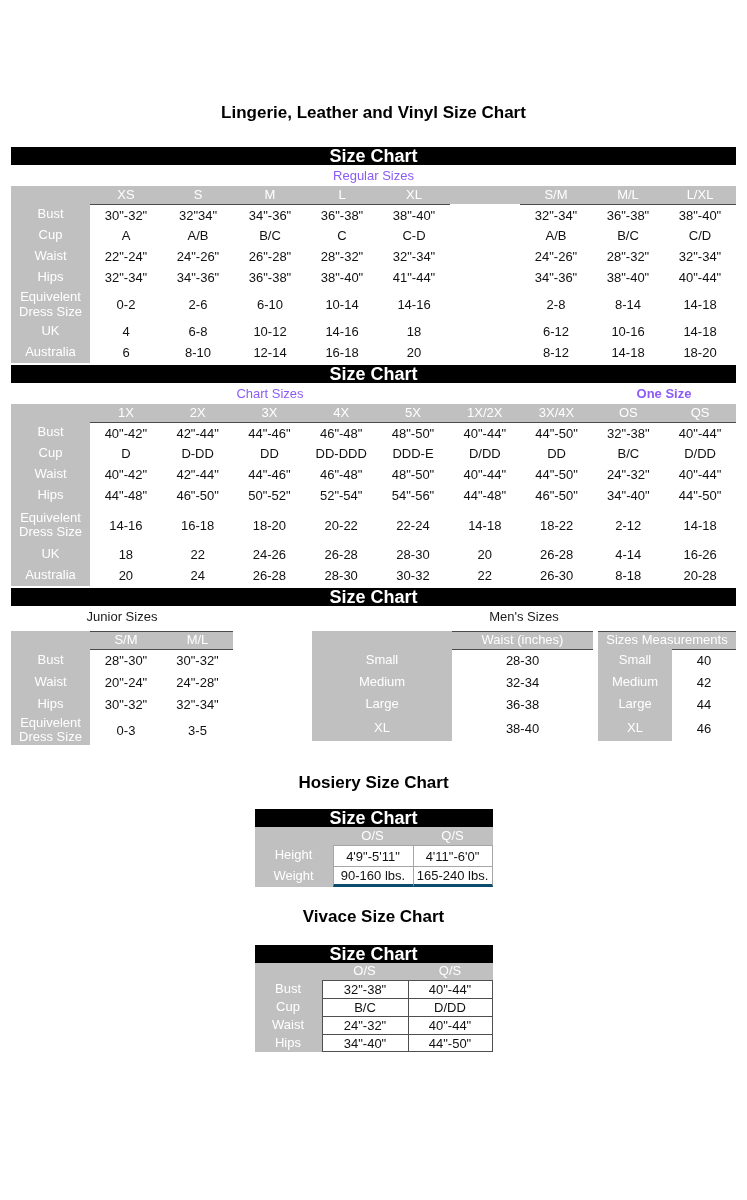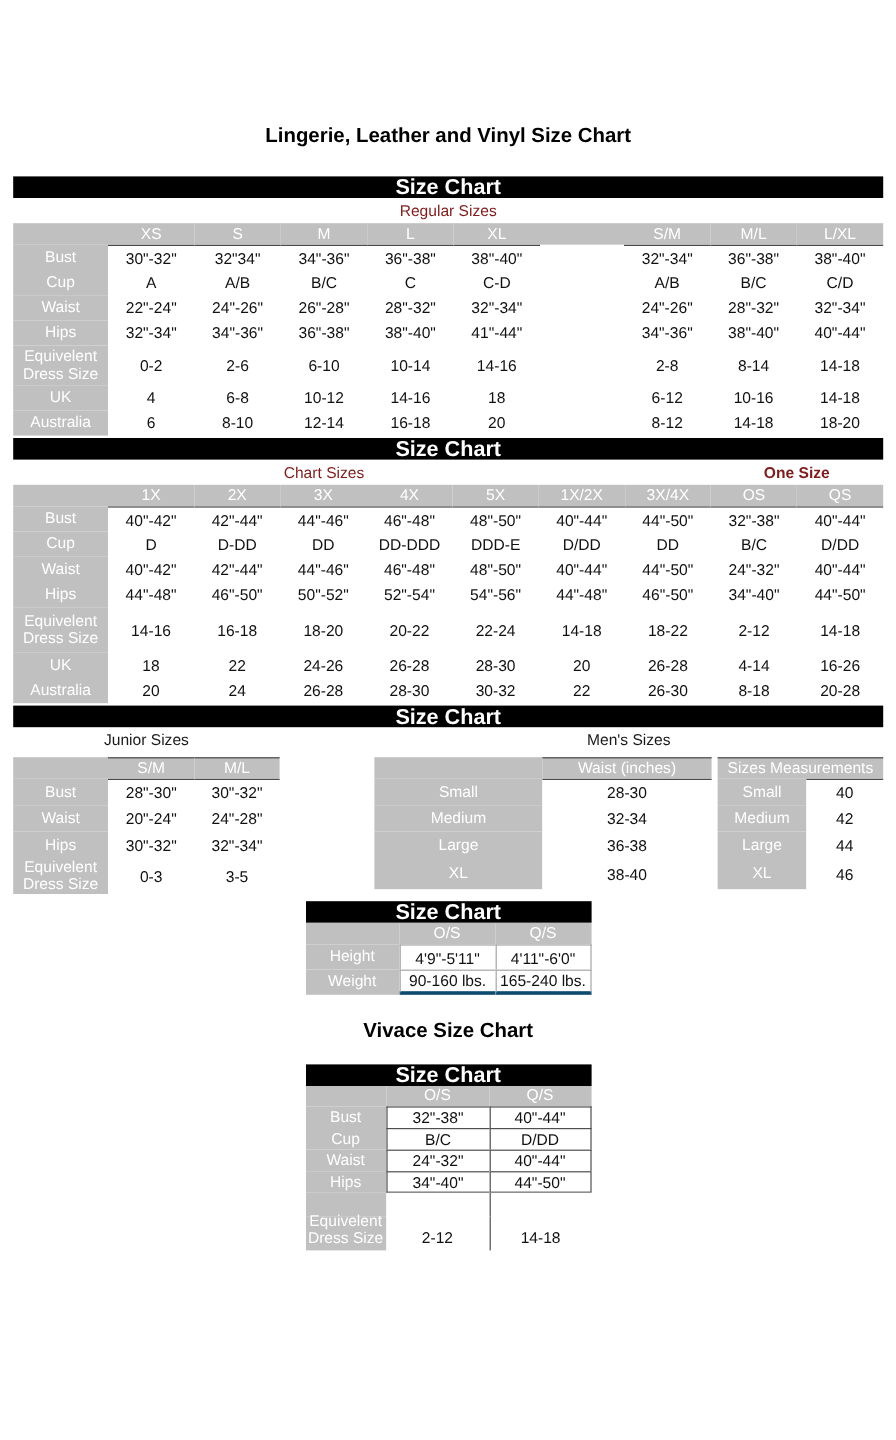--- a/index.html
+++ b/index.html
@@ -5,21 +5,21 @@
   html,body{margin:0;padding:0;background:#fff;}
   body{width:747px;height:1200px;font-family:"Liberation Sans",sans-serif;color:#1a1a1a;}
   .page{position:relative;width:747px;height:1052px;overflow:hidden;}
   .main-title{margin:0;padding-top:103px;text-align:center;font-size:17px;font-weight:bold;color:#000;}
   .sub-title{margin:22px 0 16px;text-align:center;font-size:17px;font-weight:bold;color:#000;}
   .sub-title.viv{margin:20px 0 18px;}
   .sect{margin:0 11px;}
   .sect.first{margin-top:24px;}
   .bar{height:18px;line-height:18px;background:#000;color:#fff;font-size:18px;font-weight:bold;text-align:center;}
   .bar.m2{margin-top:2px;}
-  .secrow{height:21px;line-height:21px;text-align:center;font-size:13px;color:#7f1d1d;}
+  .secrow{height:21px;line-height:21px;text-align:center;font-size:13px;color:#8b5cf6;}
   .secrow.rel{position:relative;}
   .flab{position:absolute;top:0;height:21px;line-height:21px;text-align:center;font-size:13px;}
   .pl{left:79px;width:360px;}
   .os{left:581px;width:144px;font-weight:bold;}
   .jl{left:0;width:222px;height:22px;line-height:22px;}
   .ml{left:301px;width:424px;height:22px;line-height:22px;}
   .grid{display:grid;font-size:13px;}
   .g-reg{grid-template-columns:79px repeat(5,72px) 70px repeat(3,72px);grid-template-rows:18px repeat(4,21px) 33px 21px 21px;}
   .g-plus{grid-template-columns:79px repeat(9,1fr);grid-template-rows:18px repeat(4,21px) 38px 21px 21px;}
   .s3row{position:relative;height:22px;}
@@ -286,20 +286,21 @@
         <div class="dc">42</div>
         <div class="lc">Large</div>
         <div class="dc">44</div>
         <div class="lc">XL</div>
         <div class="dc">46</div>
       </div>
 
     </div>
   </div>
 
+  <h2 class="sub-title">Hosiery Size Chart</h2>
   <div class="mini">
     <div class="bar">Size Chart</div>
     <div class="grid g-hos">
       <div class="hc"></div>
       <div class="hc">O/S</div>
       <div class="hc">Q/S</div>
       <div class="lc">Height</div>
       <div class="dc bc">4'9"-5'11"</div>
       <div class="dc bc bc-r">4'11"-6'0"</div>
       <div class="lc">Weight</div>

